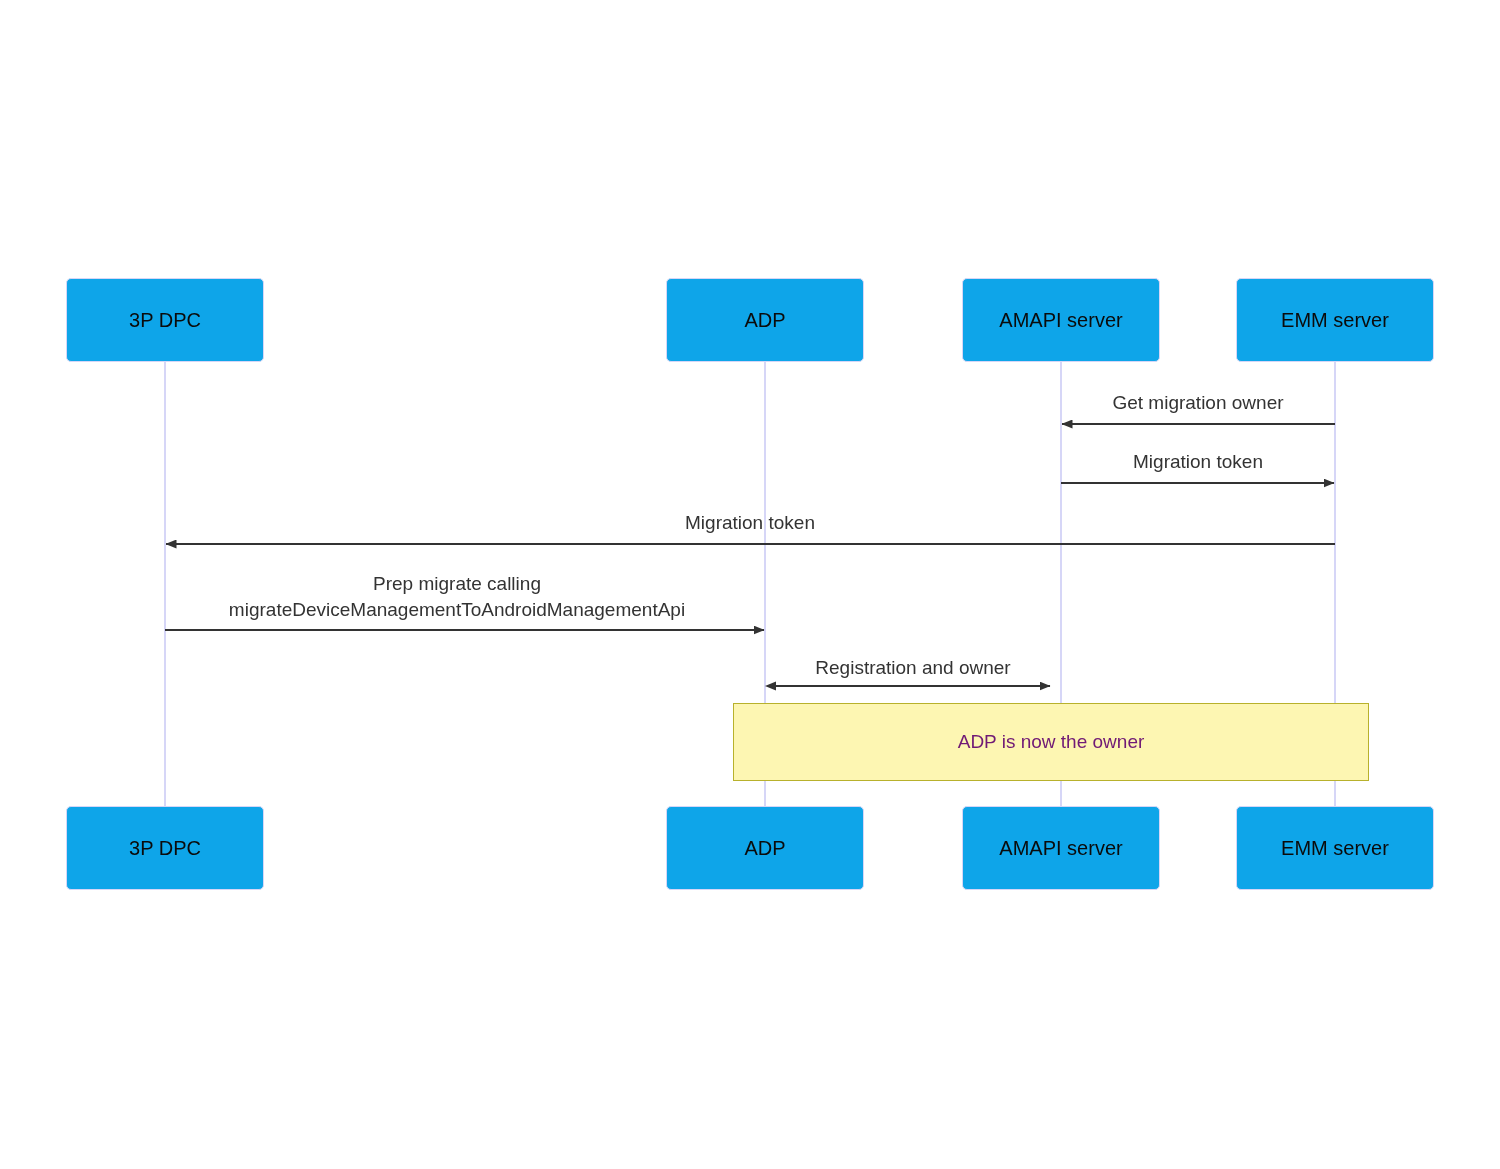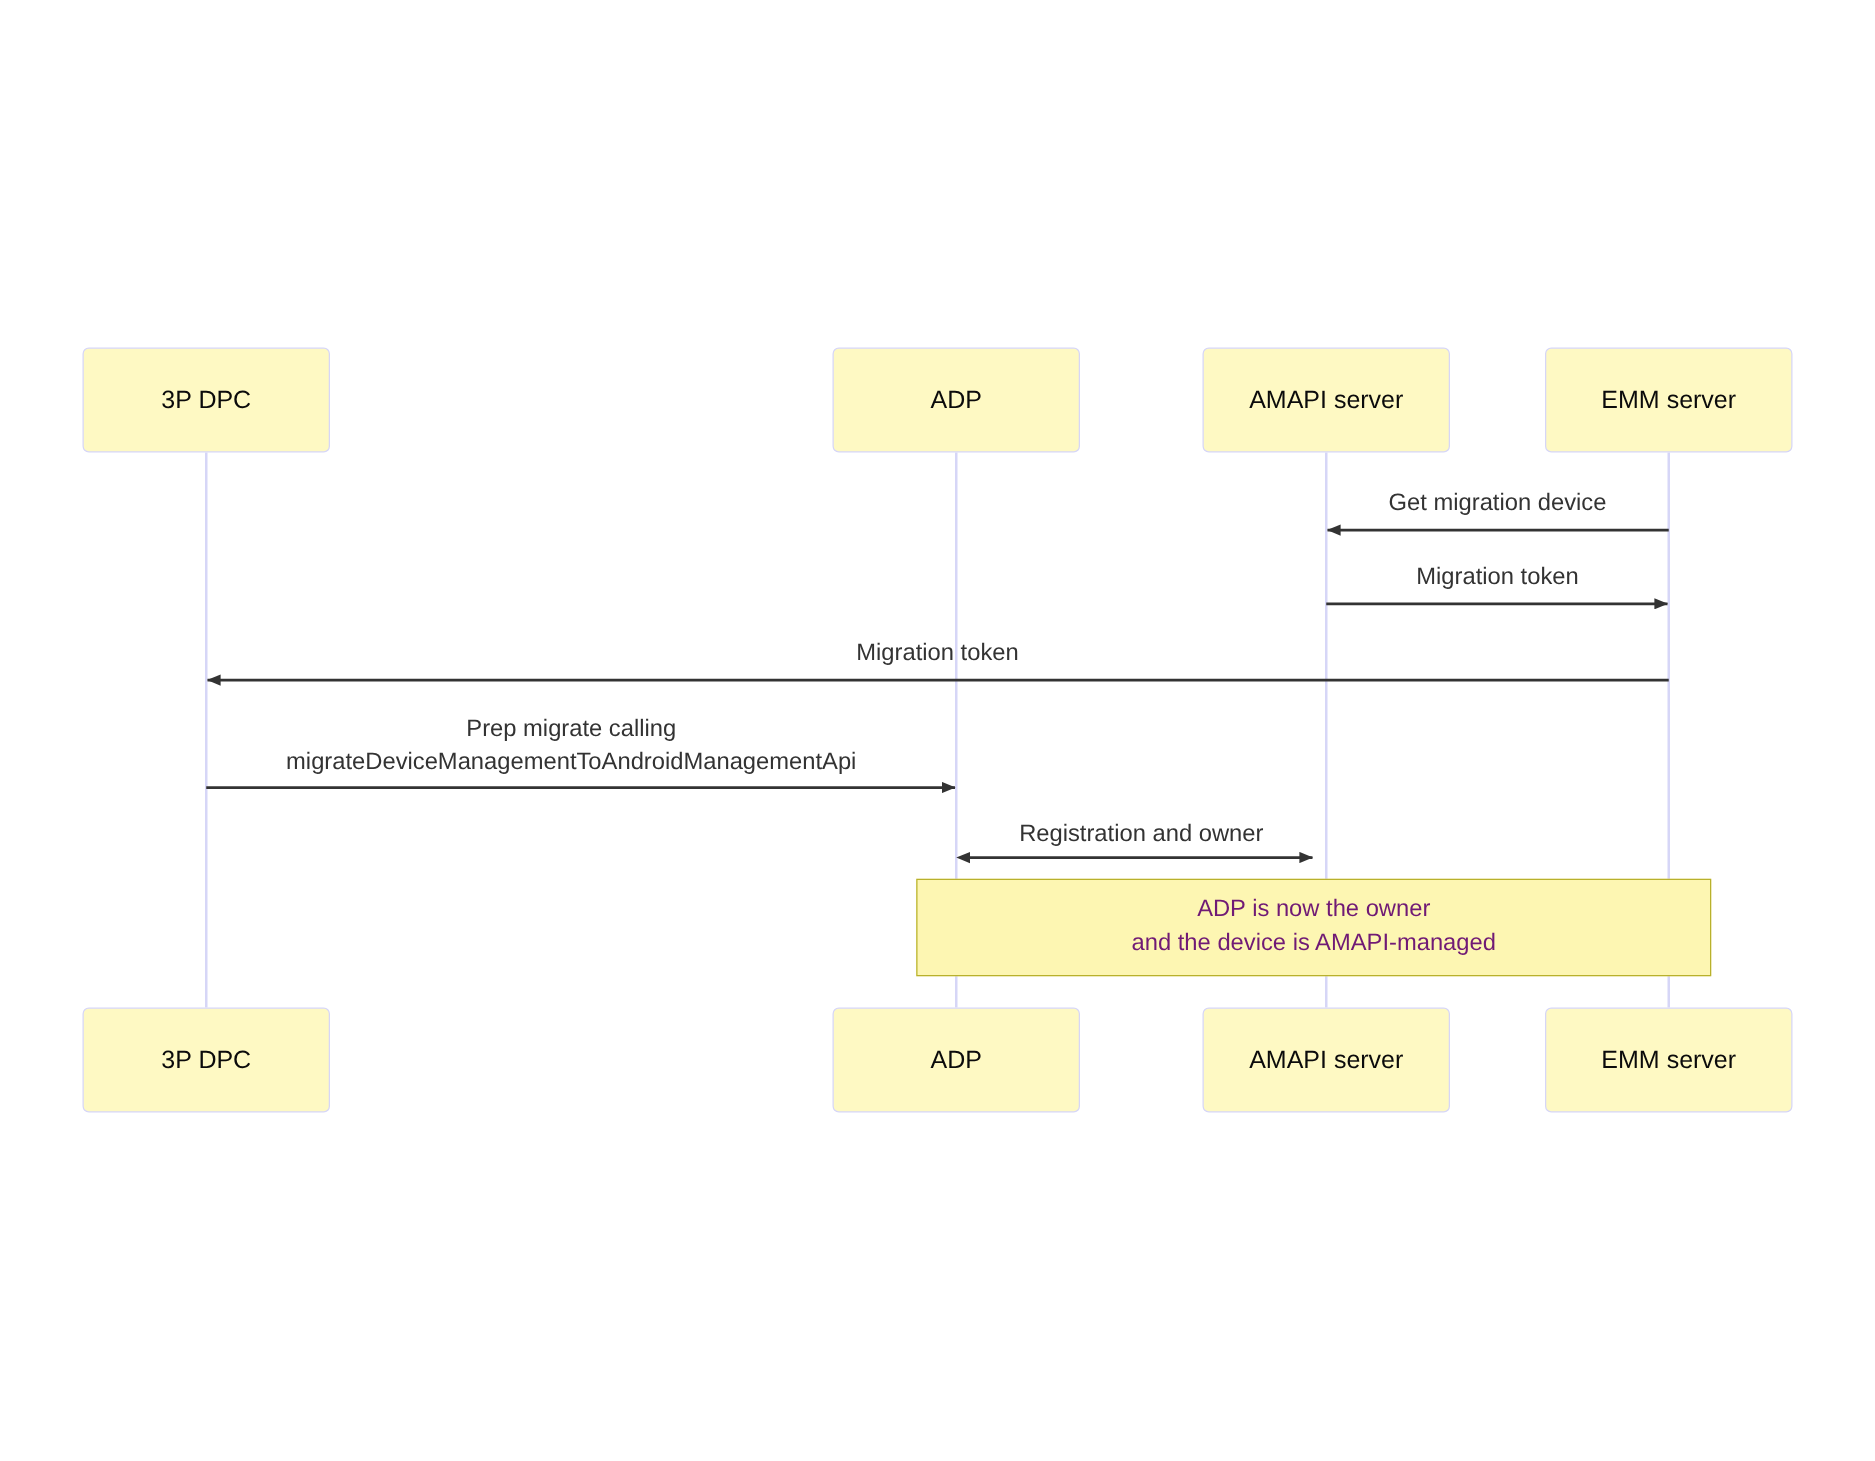--- a/index.html
+++ b/index.html
@@ -23,21 +23,21 @@
   #diagram svg {
     position: absolute;
     top: 0;
     left: 0;
     width: 1500px;
     height: 1169px;
   }
   .participant-box {
     position: absolute;
     box-sizing: border-box;
-    background: #fef9c3;
+    background: #0ea5e9;
     border: 1px solid #d6d6f7;
     border-radius: 5px;
     display: flex;
     align-items: center;
     justify-content: center;
   }
   .participant-label {
     font-family: "Liberation Sans", sans-serif;
     font-size: 20px;
     color: #0b0b0b;
@@ -124,29 +124,28 @@
         <div class="participant-label">ADP</div>
       </div>
       <div class="participant-box" style="left: 962px; top: 806px; width: 198px; height: 84px;">
         <div class="participant-label">AMAPI server</div>
       </div>
       <div class="participant-box" style="left: 1236px; top: 806px; width: 198px; height: 84px;">
         <div class="participant-label">EMM server</div>
       </div>
     </div>
   <div id="message-labels">
-      <div class="msg-label" style="left: 1198px; top: 390px;">Get migration device</div>
+      <div class="msg-label" style="left: 1198px; top: 390px;">Get migration owner</div>
       <div class="msg-label" style="left: 1198px; top: 449px;">Migration token</div>
       <div class="msg-label" style="left: 750px; top: 510px;">Migration token</div>
       <div class="msg-label" style="left: 457px; top: 571px;">Prep migrate calling
 migrateDeviceManagementToAndroidManagementApi</div>
       <div class="msg-label" style="left: 913px; top: 655px;">Registration and owner</div>
     </div>
   <div id="notes">
       <div class="note-box" style="left: 733px; top: 703px; width: 636px; height: 78px;">
         <div class="note-text">
           <div>ADP is now the owner</div>
-          <div>and the device is AMAPI-managed</div>
         </div>
       </div>
     </div>
 
 </div>
 
 </body></html>

